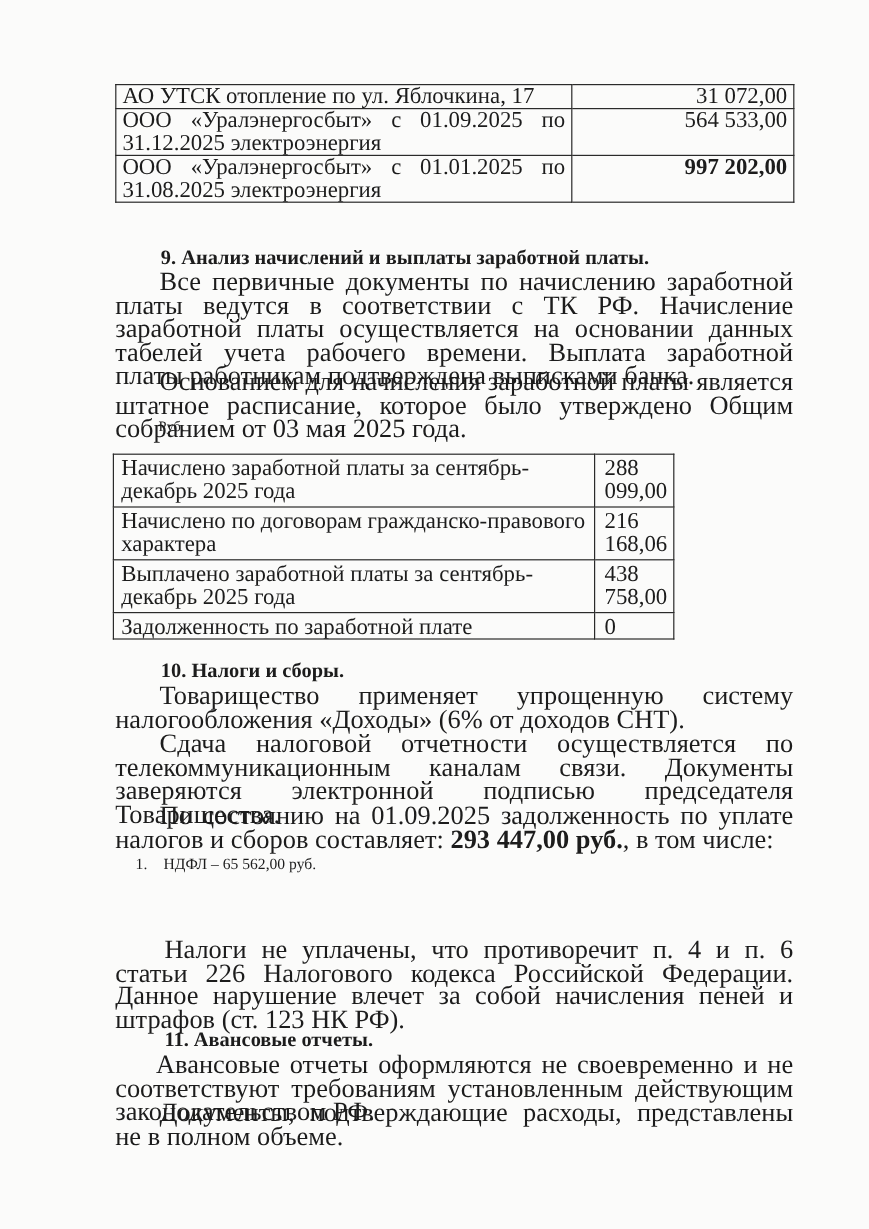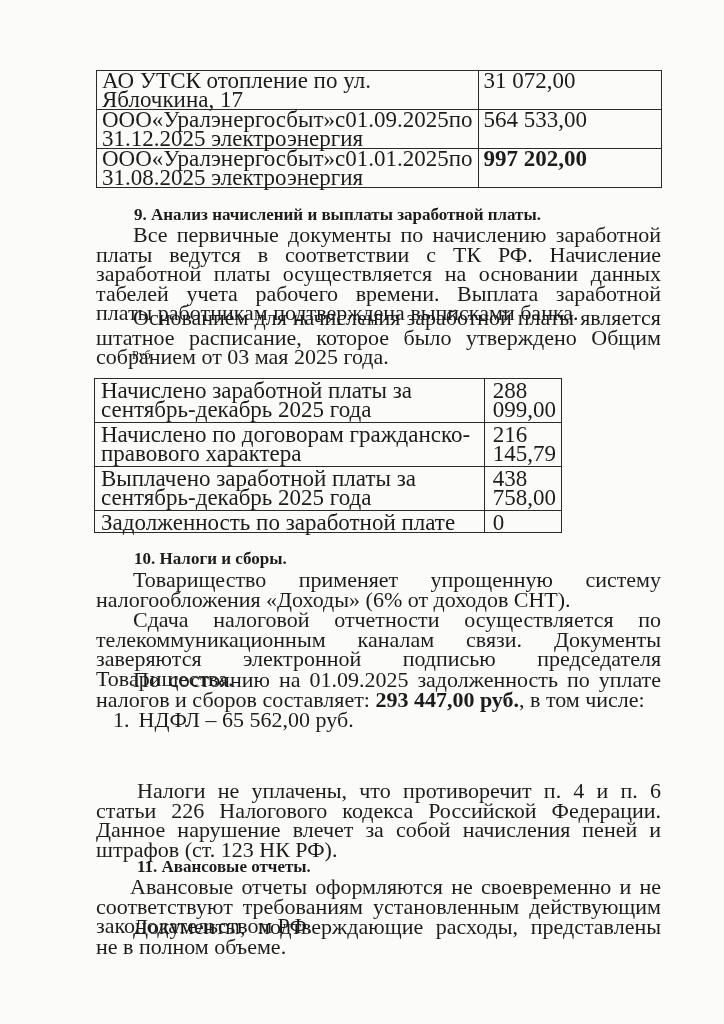--- a/index.html
+++ b/index.html
@@ -2,36 +2,36 @@
 <html><head>
 <meta charset="utf-8">
 <style>
   html, body { margin: 0; padding: 0; }
   body {
     width: 724px; height: 1024px; background: #fbfbfa; position: relative; overflow: hidden;
     font-family: "Liberation Serif", "DejaVu Serif", serif; color: #1c1c1c;
   }
   .abs { position: absolute; }
   table { border-collapse: collapse; position: absolute; }
-  td { border: 1.3px solid #2a2a2a; vertical-align: top; font-size: 23px; line-height: 19px; padding: 0 5px; }
+  td { border: 1.3px solid #2a2a2a; vertical-align: top; font-size: 19px; line-height: 19px; padding: 0 5px; }
   .t1 { left: 96px; top: 70px; width: 566px; }
   .t1 td.left { width: 369px; }
-  .t1 td.right { text-align: left; }
+  .t1 td.right { text-align: right; }
   .t1 .just { display: flex; justify-content: space-between; }
   .t2 { left: 94px; top: 378px; width: 468px; }
   .t2 td { height: 41px; padding-top: 2px; }
   .t2 tr.last td { height: 18px; }
   .t2 td.left { width: 451px; padding-left: 6px; }
   .t2 td.right { padding-left: 8px; }
   .bold { font-weight: bold; }
   .p { position: absolute; left: 96px; width: 565px; font-size: 22px; line-height: 19.5px; text-align: justify; }
   .indent { text-indent: 37px; }
   h3 { margin: 0; font-size: 17px; font-weight: bold; position: absolute; }
   ol { margin: 0; padding: 0; list-style: none; position: absolute; left: 113px; }
-  ol li { font-size: 22px; line-height: 20px; }
+  ol li { font-size: 13px; line-height: 20px; }
   .num { display: inline-block; width: 20px; }
 </style>
 </head>
 <body>
 
 <table class="t1">
   <tbody>
       <tr>
     <td class="left">АО УТСК отопление по ул. Яблочкина, 17</td>
     <td class="right">31 072,00</td>
@@ -71,21 +71,21 @@
 <div class="abs" style="left:132px; top:348px; font-size:12px;">Руб.</div>
 
 <table class="t2">
   <tbody>
       <tr>
     <td class="left">Начислено заработной платы за сентябрь-декабрь 2025 года</td>
     <td class="right">288 099,00</td>
   </tr>
   <tr>
     <td class="left">Начислено по договорам гражданско-правового характера</td>
-    <td class="right">216 145,79</td>
+    <td class="right">216 168,06</td>
   </tr>
   <tr>
     <td class="left">Выплачено заработной платы за сентябрь-декабрь 2025 года</td>
     <td class="right">438 758,00</td>
   </tr>
   <tr class="last">
     <td class="left">Задолженность по заработной плате</td>
     <td class="right">0</td>
   </tr>
 </tbody>

